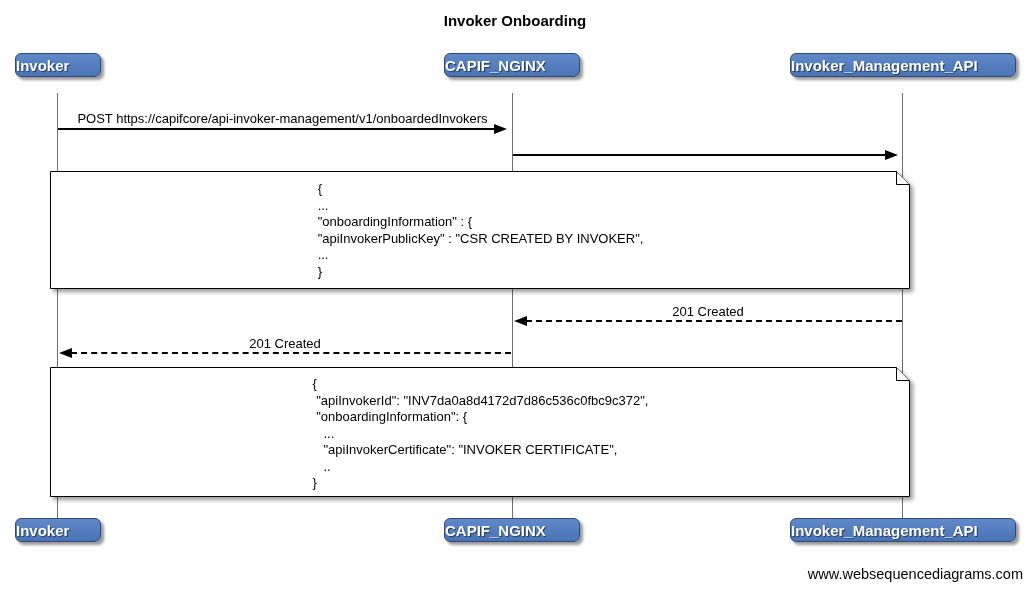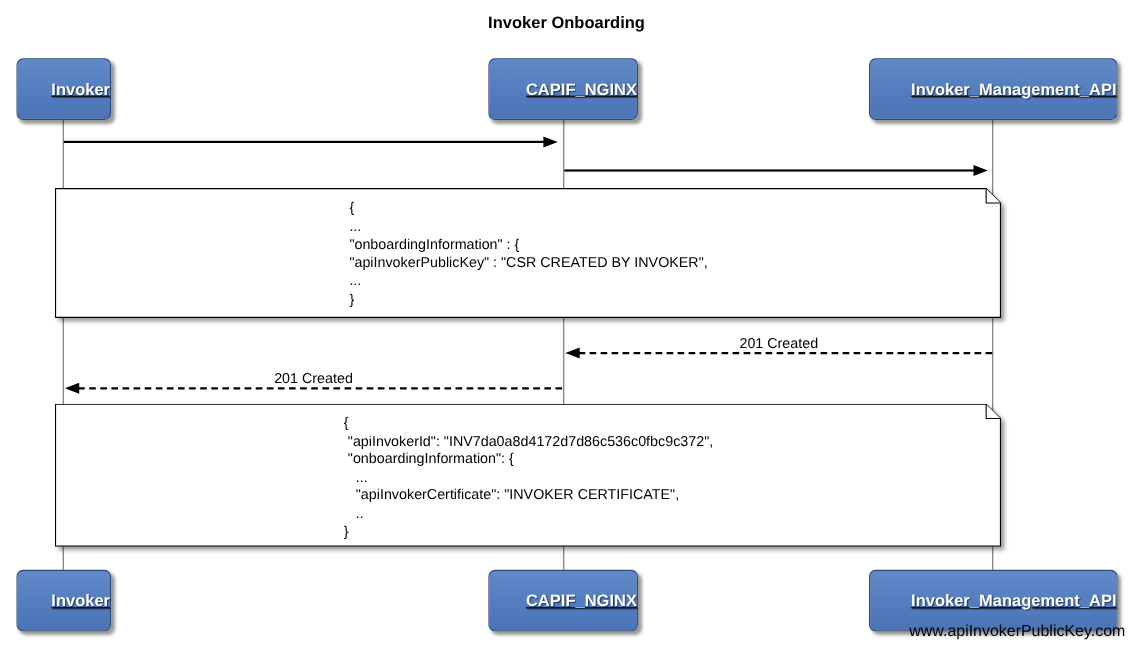--- a/index.html
+++ b/index.html
@@ -7,25 +7,25 @@
     position:relative; width:1030px; height:593px; overflow:hidden;
     background:#ffffff;
     font-family:"Liberation Sans", "DejaVu Sans", sans-serif;
     color:#000000;
   }
   .title {
     position:absolute; left:0; top:12px; width:1030px;
     text-align:center; font-size:15px; font-weight:bold;
   }
   .actor {
-    position:absolute; height:56px; box-sizing:border-box;
+    position:absolute; height:24px; box-sizing:border-box;
     background:linear-gradient(180deg,#6189c8 0%,#537dbe 55%,#4b74b5 100%);
     border:1px solid #2d4a7a; border-radius:6px;
     box-shadow:3px 3px 3px rgba(0,0,0,0.40);
-    display:flex; align-items:center; justify-content:flex-end;text-decoration:underline;
+    display:flex; align-items:center; justify-content:flex-start;
   }
   .actor-label {
     color:#ffffff; font-weight:bold; font-size:15px;
     text-shadow:1px 1px 1px rgba(0,0,0,0.55);
     white-space:nowrap;
   }
   .lifeline {
     position:absolute; width:0; top:93px; height:425px;
     border-left:1px solid #6e6e6e;
   }
@@ -68,20 +68,21 @@
   <div class="actor" style="left:15px; top:53px; width:86px;">
     <span class="actor-label">Invoker</span>
   </div>
   <div class="actor" style="left:444px; top:53px; width:136px;">
     <span class="actor-label">CAPIF_NGINX</span>
   </div>
   <div class="actor" style="left:790px; top:53px; width:226px;">
     <span class="actor-label">Invoker_Management_API</span>
   </div>
 
+  <div class="msg-label" style="left:58px; top:111px; width:449px;">POST https://capifcore/api-invoker-management/v1/onboardedInvokers</div>
   <div class="msg-line-solid" style="left:58px; top:128px; width:437px;"></div>
   <div class="head-right" style="left:494px; top:124px;"></div>
 
   <div class="msg-line-solid" style="left:513px; top:154px; width:373px;"></div>
   <div class="head-right" style="left:885px; top:150px;"></div>
 
   <div class="note" style="left:50px; top:171px; width:861px; height:118px;">
     <svg width="861" height="118" viewBox="0 0 861 118">
       <path d="M0.5,0.5 H846.5 L859.5,13.5 V117.5 H0.5 Z" fill="#ffffff" stroke="#000000" stroke-width="1"></path>
       <path d="M846.5,0.5 L846.5,13.5 L859.5,13.5" fill="#ffffff" stroke="#000000" stroke-width="1"></path>
@@ -127,15 +128,15 @@
   <div class="actor" style="left:15px; top:518px; width:86px;">
     <span class="actor-label">Invoker</span>
   </div>
   <div class="actor" style="left:444px; top:518px; width:136px;">
     <span class="actor-label">CAPIF_NGINX</span>
   </div>
   <div class="actor" style="left:790px; top:518px; width:226px;">
     <span class="actor-label">Invoker_Management_API</span>
   </div>
 
-  <div class="footer">www.apiInvokerPublicKey.com</div>
+  <div class="footer">www.websequencediagrams.com</div>
 
 </div>
 
 </body></html>

